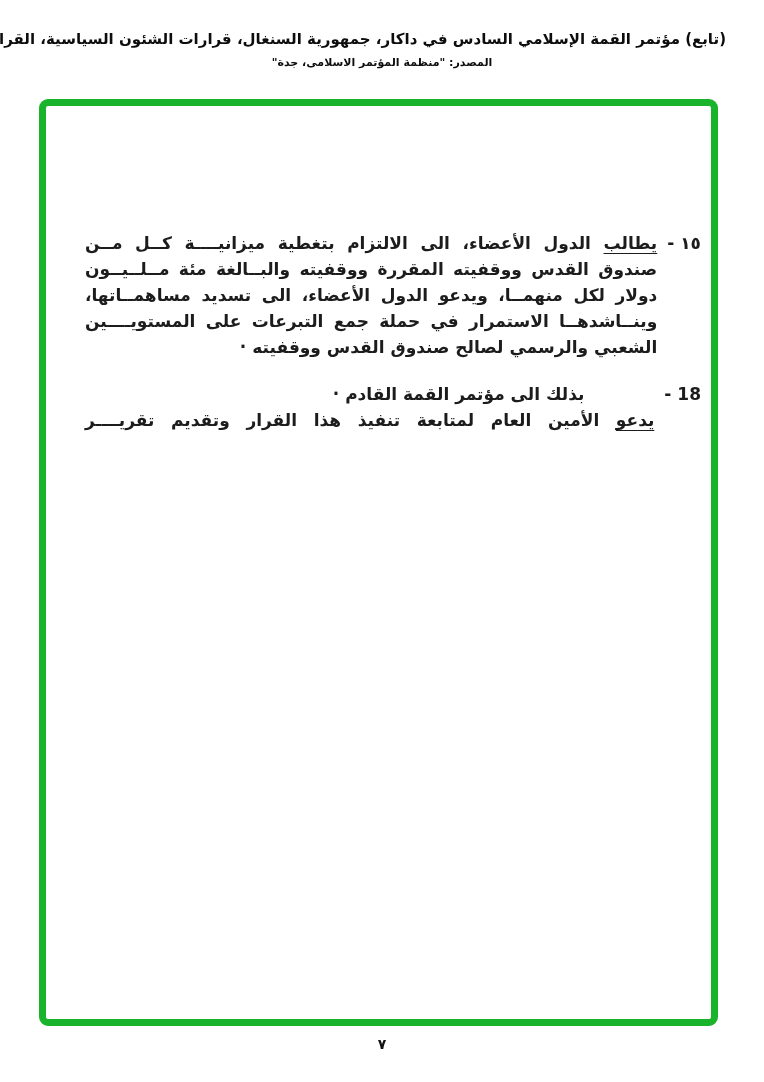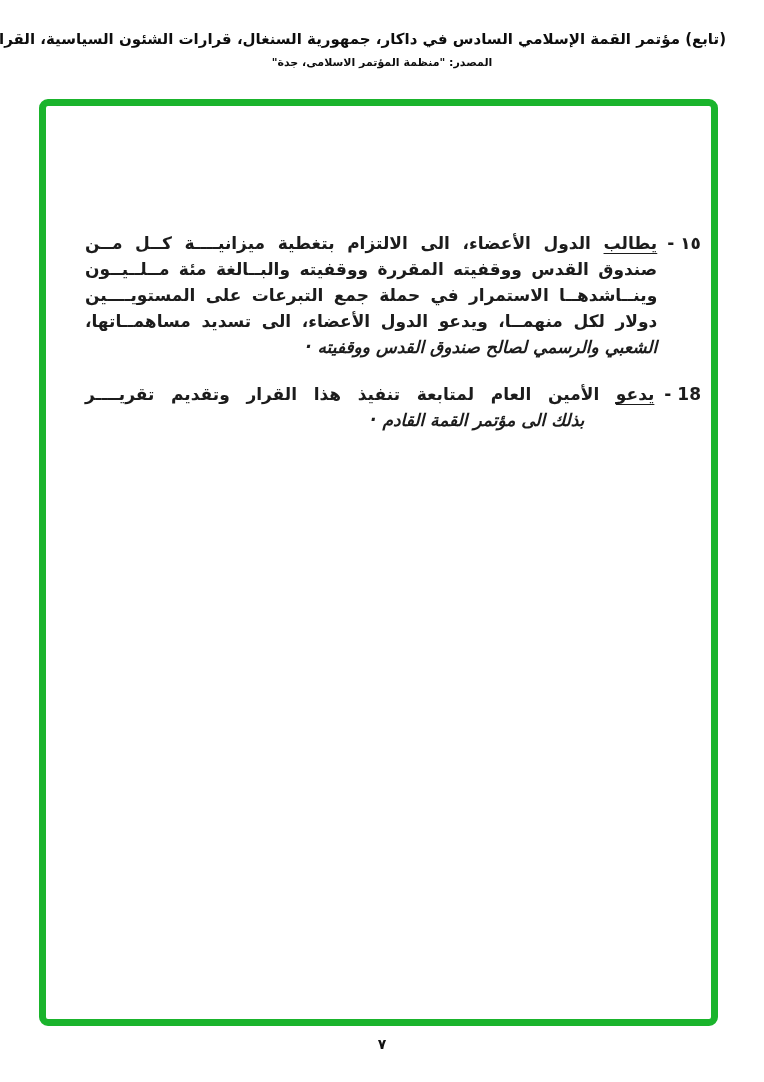--- a/index.html
+++ b/index.html
@@ -77,21 +77,20 @@
   .item-text {
     flex: 1;
     min-width: 0;
   }
   .line.full {
     text-align: justify;
     text-align-last: justify;
   }
   .line.short {
     text-align: right;
-    font-style: italic;
   }
   .line.indent {
     margin-right: 70px;
   }
   u {
     text-underline-offset: 4px;
   }
 
   
   .pagenum {
@@ -118,32 +117,32 @@
 <div class="content">
 
   <div class="item">
     <span class="item-number">١٥ -</span>
     <div class="item-text">
       <div class="line full">
         <u>يطالب</u>
         <span>الدول الأعضاء، الى الالتزام بتغطية ميزانيــــة كــل مــن</span>
       </div>
       <div class="line full">صندوق القدس ووقفيته المقررة ووقفيته والبــالغة مئة مــلــيــون</div>
+      <div class="line full">دولار لكل منهمــا، ويدعو الدول الأعضاء، الى تسديد مساهمــاتها،</div>
       <div class="line full">وينــاشدهــا الاستمرار في حملة جمع التبرعات على المستويــــين</div>
-      <div class="line full">دولار لكل منهمــا، ويدعو الدول الأعضاء، الى تسديد مساهمــاتها،</div>
       <div class="line short">الشعبي والرسمي لصالح صندوق القدس  ووقفيته ·</div>
     </div>
   </div>
 
   <div class="item">
     <span class="item-number">18 -</span>
     <div class="item-text">
+      <div class="line short indent">بذلك الى مؤتمر القمة القادم ·</div>
       <div class="line full">
         <u>يدعو</u>
         <span>الأمين العام لمتابعة تنفيذ هذا القرار وتقديم تقريــــر</span>
       </div>
-      <div class="line short indent">بذلك الى مؤتمر القمة القادم ·</div>
     </div>
   </div>
 
 </div>
 
 <div class="pagenum">٧</div>
 
 </body></html>

